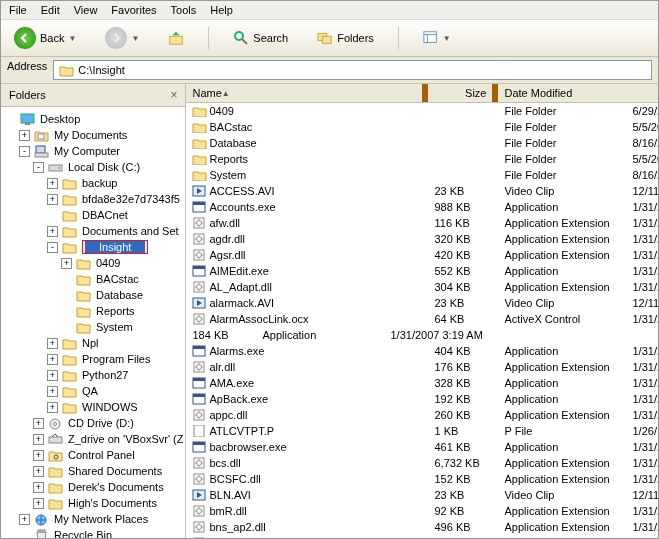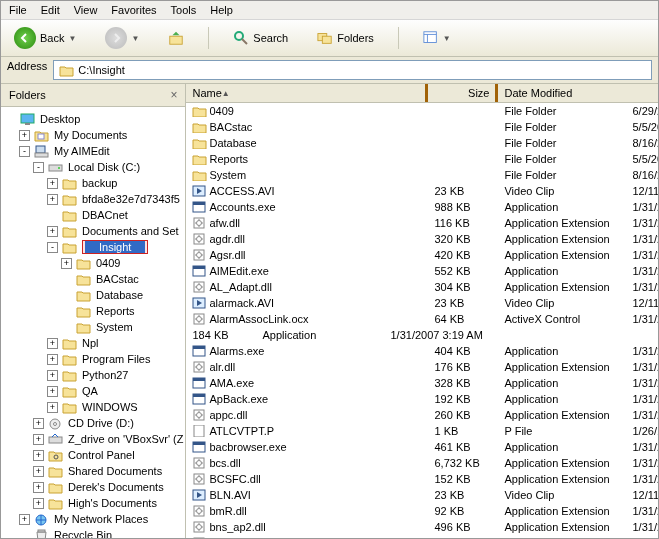--- a/index.html
+++ b/index.html
@@ -22,21 +22,21 @@
 .tree{flex:1;overflow:auto;padding:4px 2px}
 .tree .row{display:flex;align-items:center;gap:2px;height:16px;white-space:nowrap}
 .tree .sp{display:inline-block}
 .tw{width:11px;height:11px;border:1px solid #888;display:flex;align-items:center;justify-content:center;font-size:9px;line-height:9px;background:#fff;cursor:default;margin-right:2px}
 .twna{width:11px;height:11px;margin-right:2px}
 .ic{width:15px;height:13px;display:inline-block;margin-right:3px}
 .selbox{border:1px solid #c22;background:#fce4e4;padding:0 2px}
 .sel-text{background:#316ac5;color:#fff;padding:0 14px}
 .right{flex:1;display:flex;flex-direction:column;min-height:0}
 .cols{display:flex;background:#ece9d8;border-bottom:1px solid #c0c0b0}
-.col{padding:3px 6px;border-right:3px solid #a16207;display:flex;align-items:center;gap:0;cursor:default}
+.col{padding:3px 6px;border-right:6px solid #a16207;display:flex;align-items:center;gap:0;cursor:default}
 .list{flex:1;overflow:auto}
 .lrow{display:flex;align-items:center;height:16px}
 .lrow>div{padding:0 6px;overflow:hidden;white-space:nowrap;text-overflow:ellipsis}
 .c-name{width:242px;display:flex;align-items:center;gap:3px}
 .c-size{width:70px;text-align:left}
 .c-type{width:128px}
 .c-date{flex:1}
 .fi{width:14px;height:12px;flex-shrink:0}
 svg{display:block}
 .arrow{font-size:8px;color:#555}
@@ -154,21 +154,21 @@
         </div>
         <div class="row">
           <span class="sp" style="width: 14px;"></span>
           <span class="tw">-</span>
           <span class="ic">
             <svg width="15" height="13" viewBox="0 0 15 13">
               <rect x="2" y="1" width="9" height="7" fill="#cde" stroke="#358"></rect>
               <rect x="1" y="8" width="13" height="4" fill="#ddd" stroke="#888"></rect>
             </svg>
           </span>
-          <span>My AIMEdit</span>
+          <span>My Computer</span>
         </div>
         <div class="row">
           <span class="sp" style="width: 28px;"></span>
           <span class="tw">-</span>
           <span class="ic">
             <svg width="15" height="13" viewBox="0 0 15 13">
               <rect x="1" y="4" width="13" height="6" fill="#ddd" stroke="#888"></rect>
               <circle cx="11" cy="7" r="1" fill="#3c3"></circle>
             </svg>
           </span>

